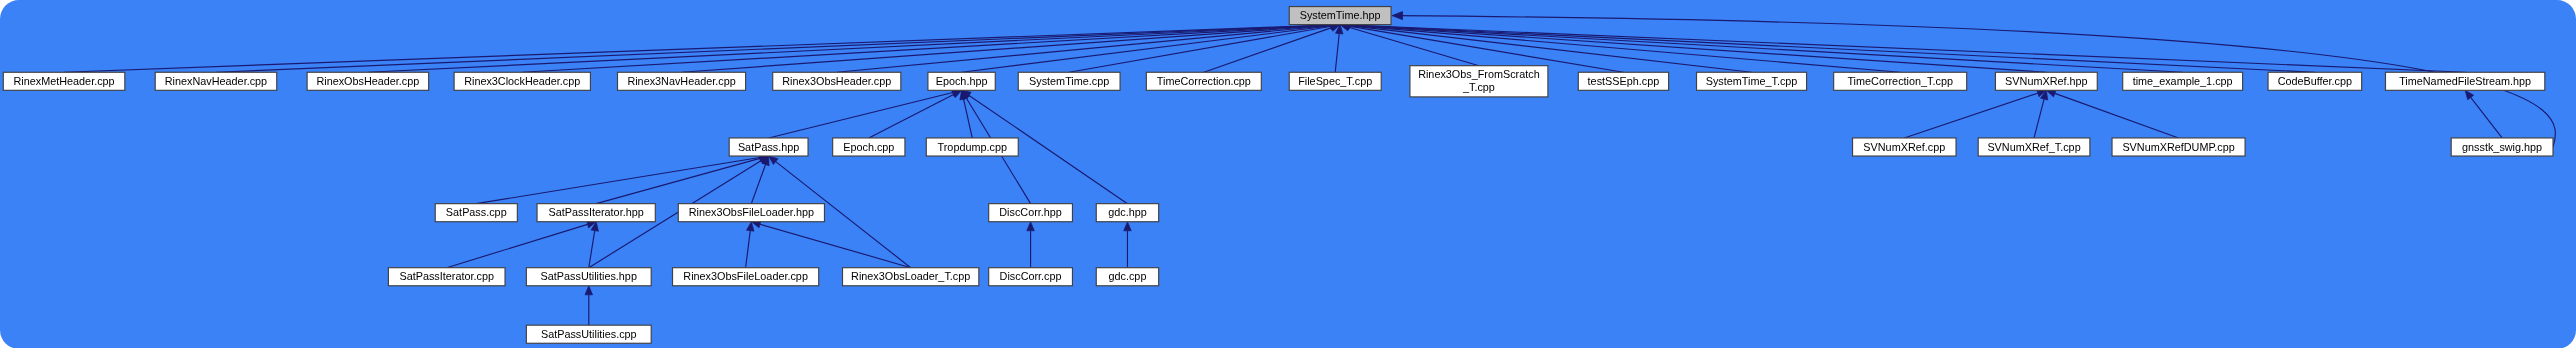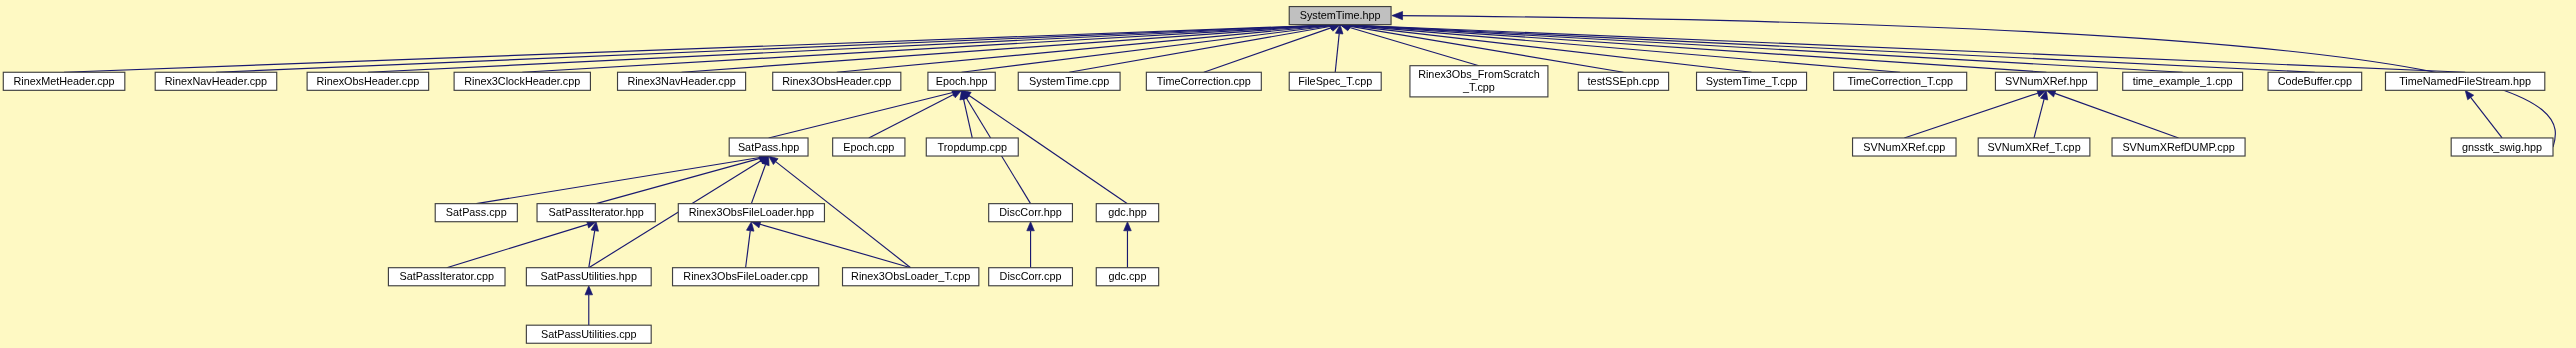--- a/index.html
+++ b/index.html
@@ -7,22 +7,23 @@
     padding: 0;
     background: #ffffff;
   }
   body {
     font-family: "Liberation Sans", "DejaVu Sans", sans-serif;
   }
   #graph-wrap {
     position: relative;
     width: 2576px;
     height: 349px;
-    background: #fef9c3;
+    background: #3b82f6;
     overflow: hidden;
+    border-radius: 19px;
   }
   #graph-svg {
     position: absolute;
     left: 0;
     top: 0;
     width: 2576px;
     height: 349px;
   }
   .edge-path {
     fill: none;

